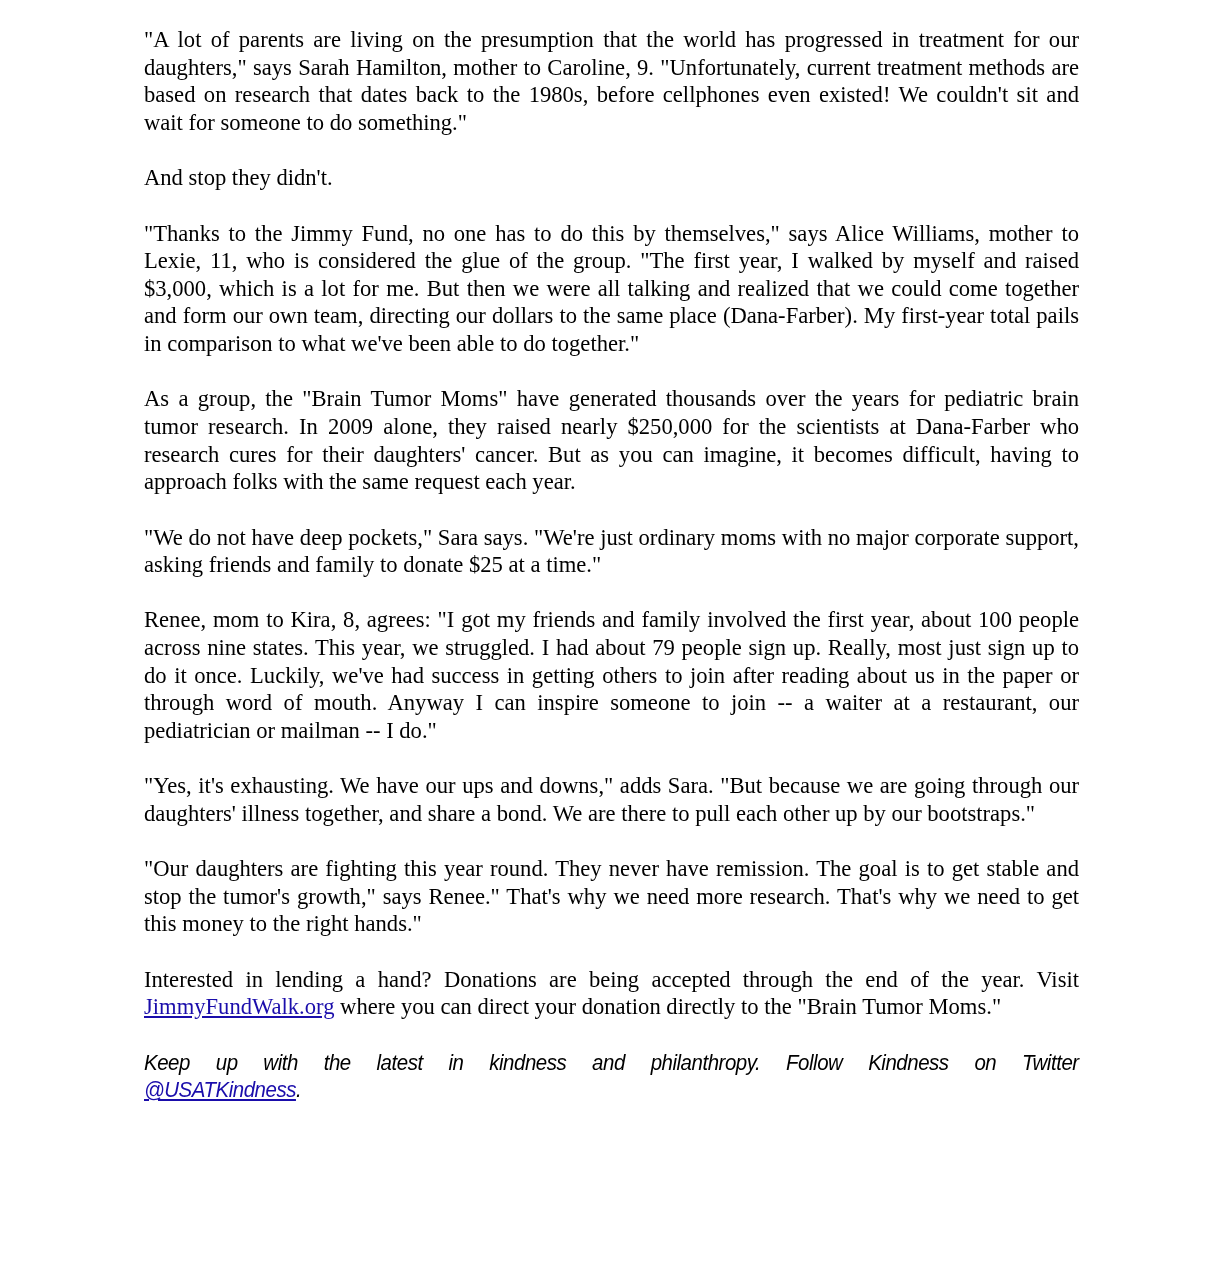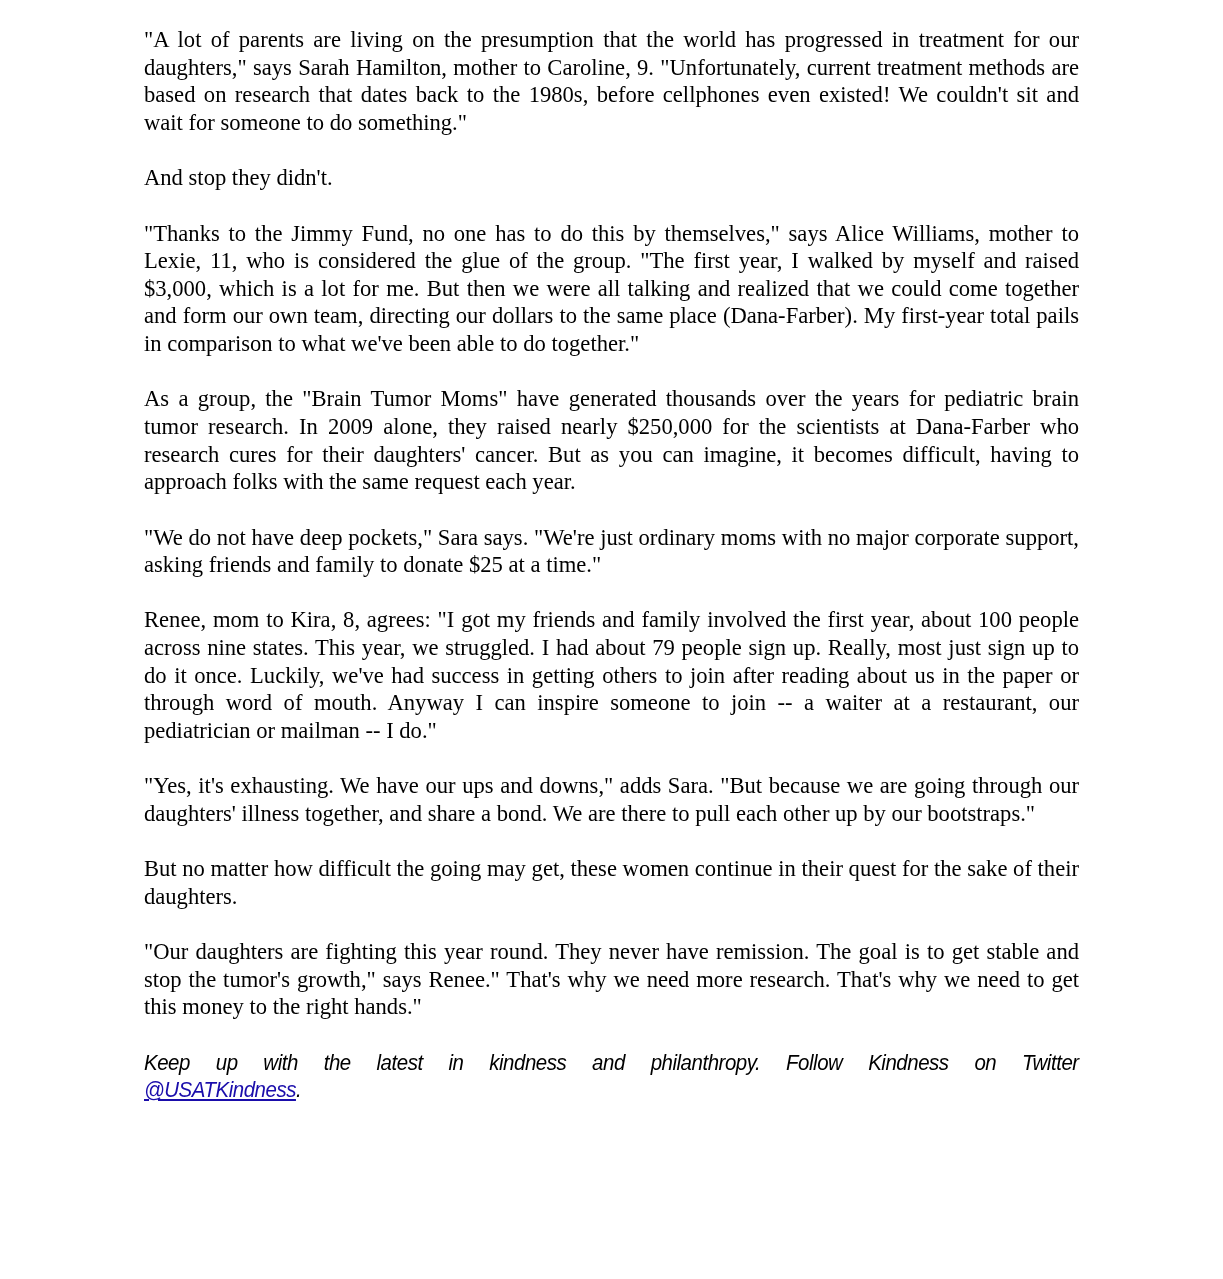--- a/index.html
+++ b/index.html
@@ -22,16 +22,16 @@
 <body>
 
 <div class="page">
   <p>"A lot of parents are living on the presumption that the world has progressed in treatment for our daughters," says Sarah Hamilton, mother to Caroline, 9. "Unfortunately, current treatment methods are based on research that dates back to the 1980s, before cellphones even existed! We couldn't sit and wait for someone to do something."</p>
   <p>And stop they didn't.</p>
   <p>"Thanks to the Jimmy Fund, no one has to do this by themselves," says Alice Williams, mother to Lexie, 11, who is considered the glue of the group. "The first year, I walked by myself and raised $3,000, which is a lot for me. But then we were all talking and realized that we could come together and form our own team, directing our dollars to the same place (Dana-Farber). My first-year total pails in comparison to what we've been able to do together."</p>
   <p>As a group, the "Brain Tumor Moms" have generated thousands over the years for pediatric brain tumor research. In 2009 alone, they raised nearly $250,000 for the scientists at Dana-Farber who research cures for their daughters' cancer. But as you can imagine, it becomes difficult, having to approach folks with the same request each year.</p>
   <p>"We do not have deep pockets," Sara says. "We're just ordinary moms with no major corporate support, asking friends and family to donate $25 at a time."</p>
   <p>Renee, mom to Kira, 8, agrees: "I got my friends and family involved the first year, about 100 people across nine states. This year, we struggled. I had about 79 people sign up. Really, most just sign up to do it once. Luckily, we've had success in getting others to join after reading about us in the paper or through word of mouth. Anyway I can inspire someone to join -- a waiter at a restaurant, our pediatrician or mailman -- I do."</p>
   <p>"Yes, it's exhausting. We have our ups and downs," adds Sara. "But because we are going through our daughters' illness together, and share a bond. We are there to pull each other up by our bootstraps."</p>
-  <p>But no matter how difficult the going may get, these women continue in their quest for the sake of their daughters.</p>
   <p>"Our daughters are fighting this year round. They never have remission. The goal is to get stable and stop the tumor's growth," says Renee." That's why we need more research. That's why we need to get this money to the right hands."</p>
+  <p><span>Interested in lending a hand? Donations are being accepted through the end of the year. Visit </span><a>JimmyFundWalk.org</a><span> where you can direct your donation directly to the "Brain Tumor Moms."</span></p>
   <p class="follow"><span>Keep up with the latest in kindness and philanthropy. Follow Kindness on Twitter </span><a>@USATKindness</a><span>.</span></p>
 </div>
 
 </body></html>

